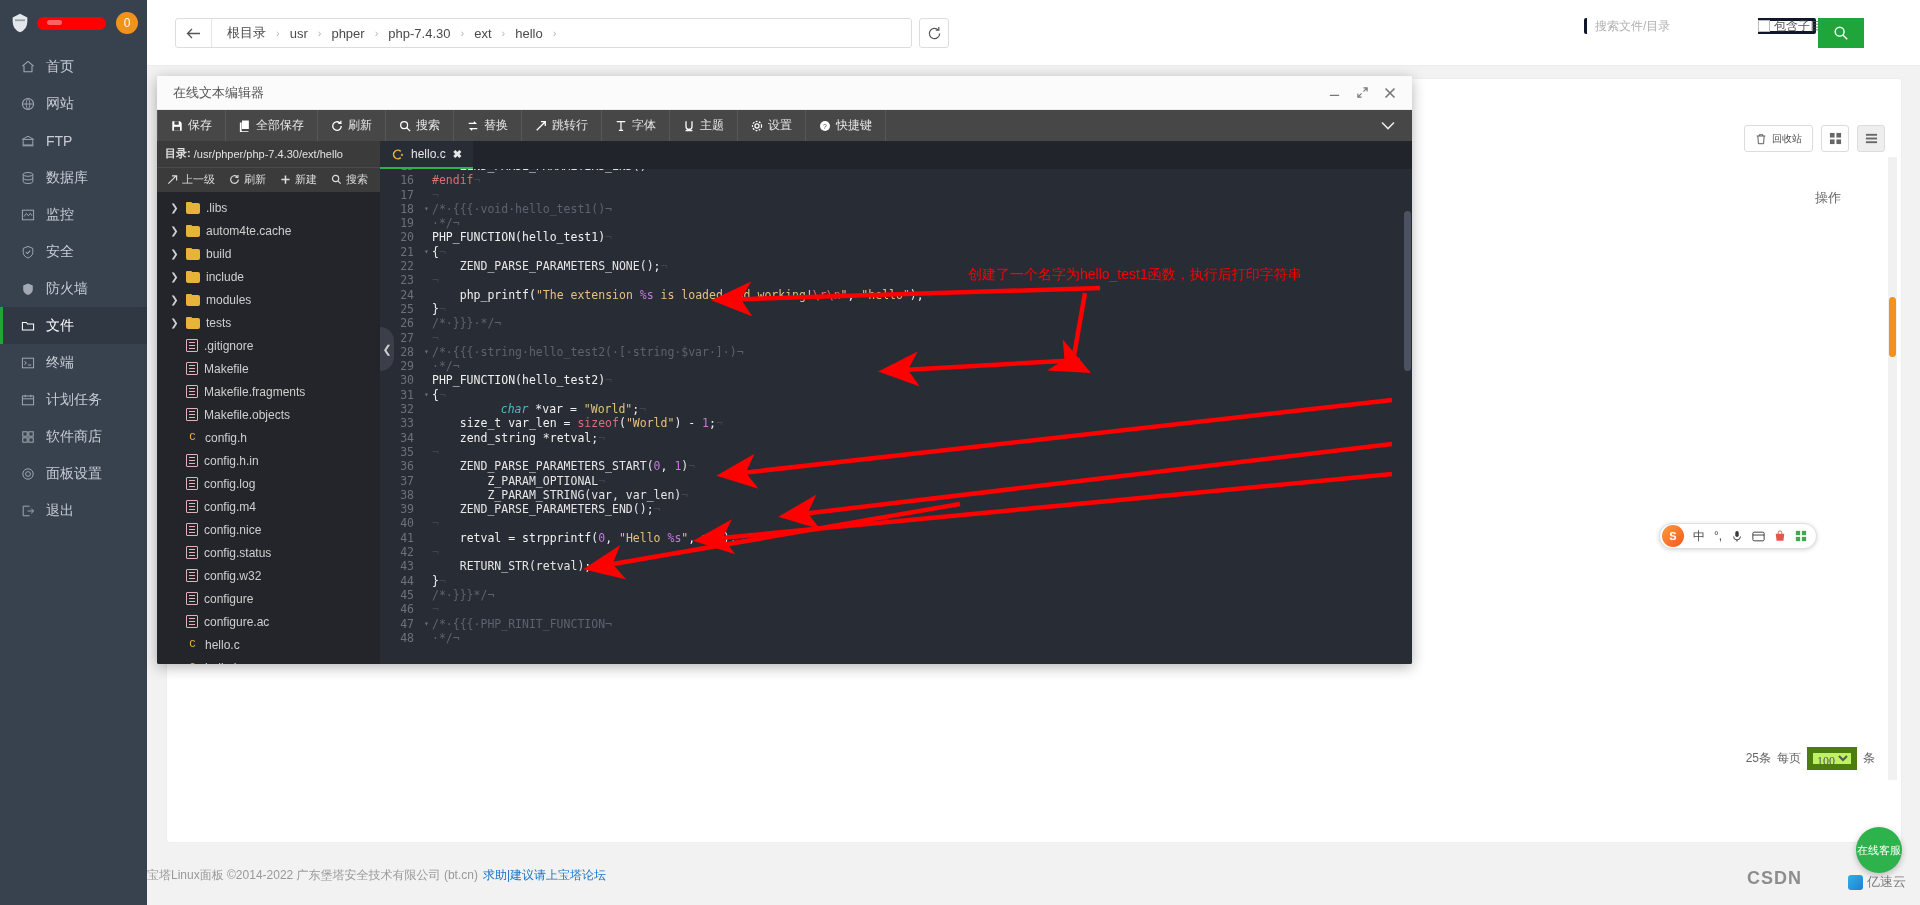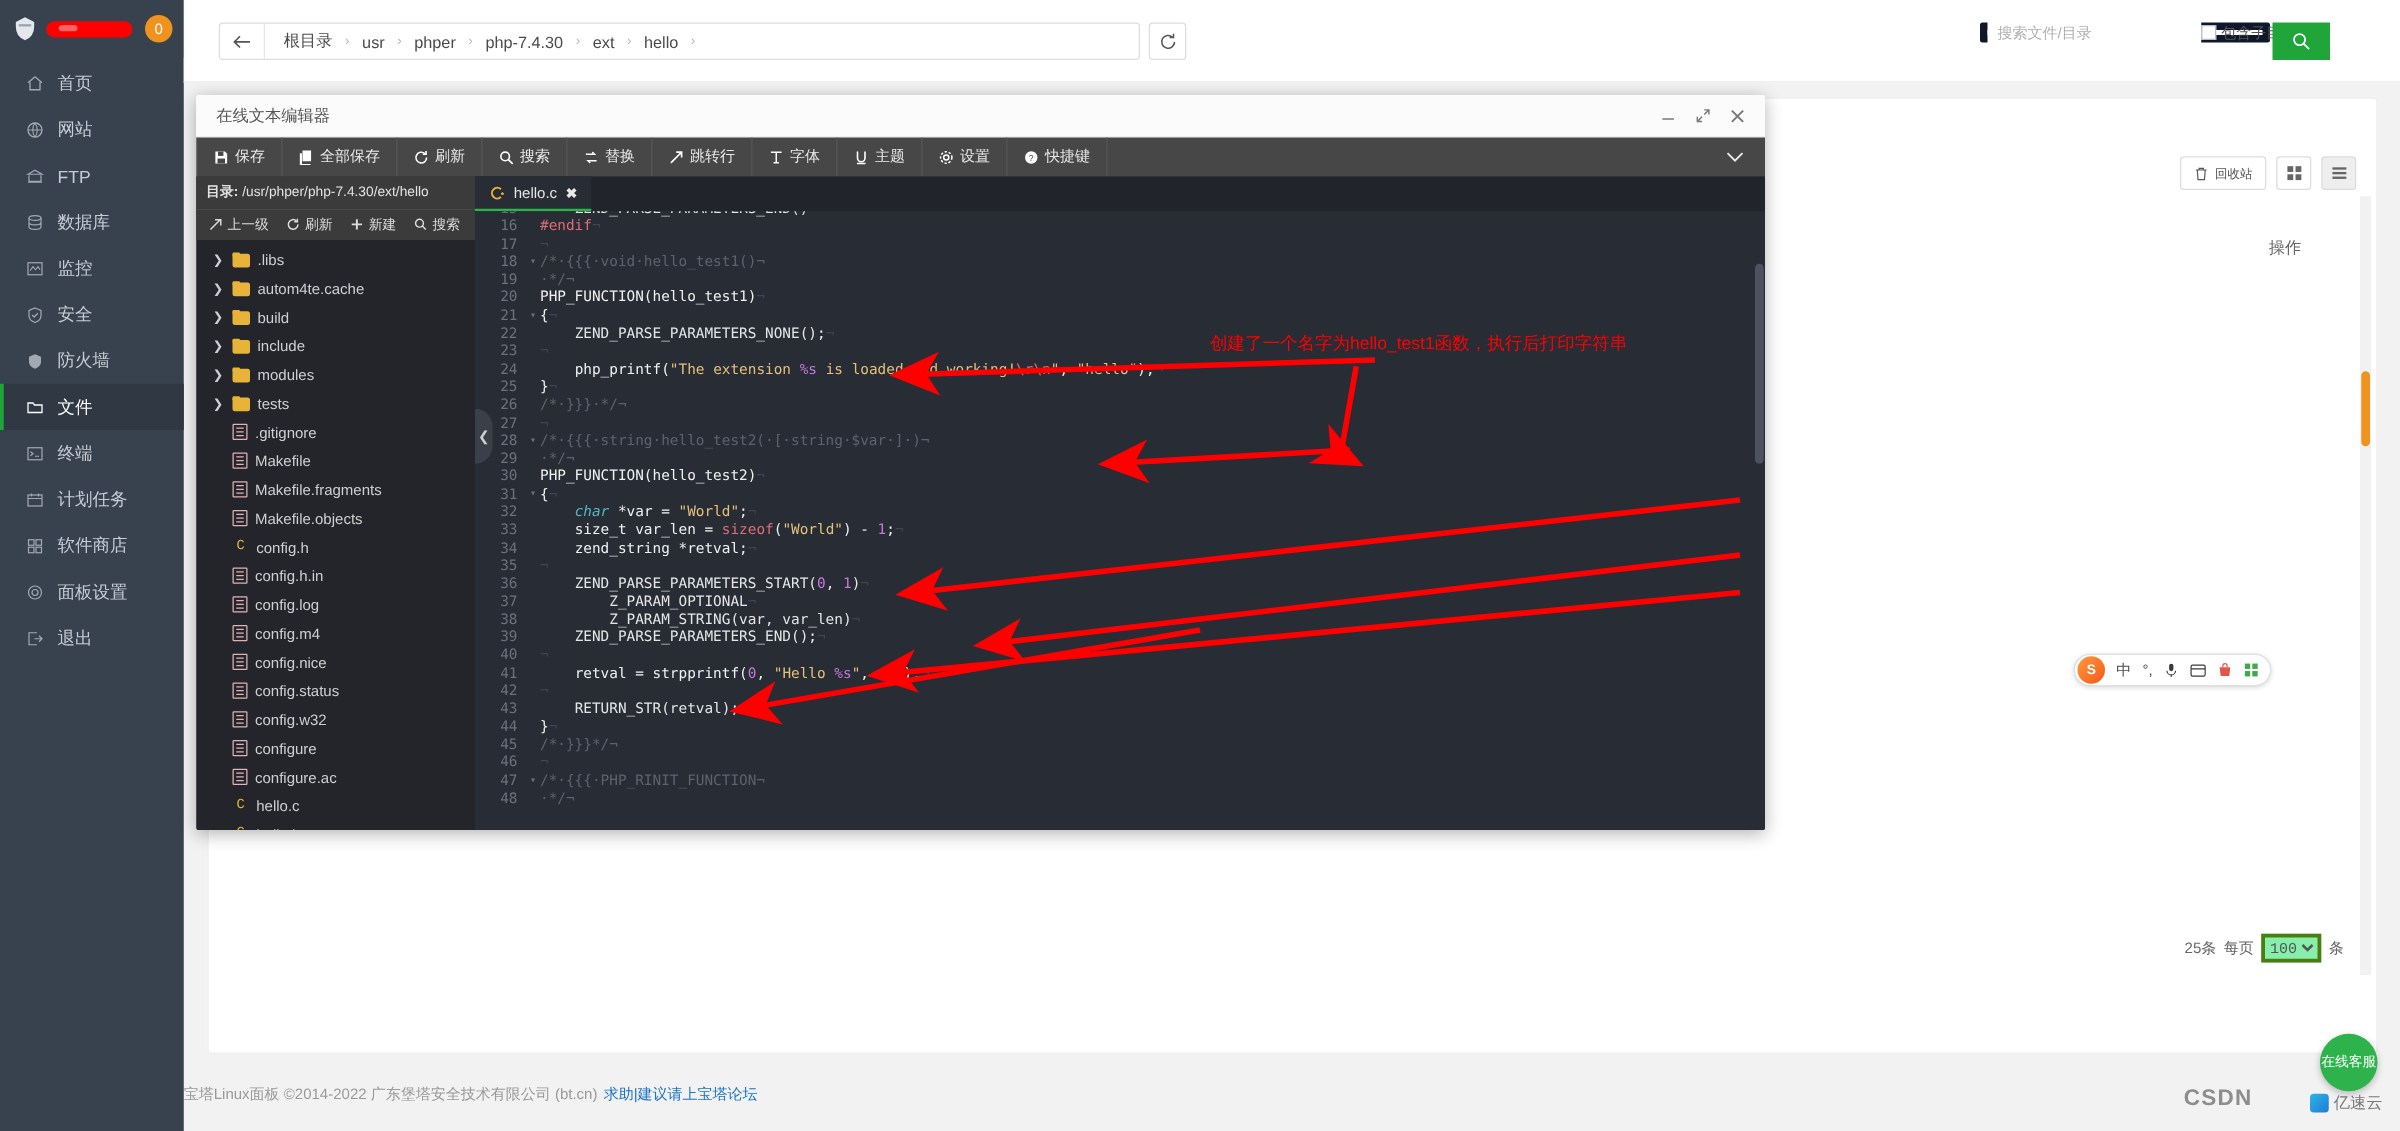--- a/index.html
+++ b/index.html
@@ -68,21 +68,21 @@
   }
   .crumb-sep { font-size: 11px; color: #b6b6b6; padding: 0 3px; }
   .crumb-refresh {
     position: absolute; left: 772px; top: 18px; width: 30px; height: 30px;
     border: 1px solid #ddd; border-radius: 3px; background: #fff;
     display: flex; align-items: center; justify-content: center;
     color: #555; cursor: pointer;
   }
   .searchbox {
     position: absolute; right: 104px; top: 18px; width: 232px; height: 16px;
-    border: 6px solid #0f172a; border-radius: 2px; display: flex;
+    border: 3px solid #0f172a; border-radius: 2px; display: flex;
     align-items: center; background: #fff;
   }
   .searchbox input {
     flex: 1 1 auto; border: 0; outline: 0; height: 26px; padding: 0 8px;
     font-size: 12px; color: #666; font-family: "Liberation Sans", sans-serif;
   }
   .searchbox input::placeholder { color: #b0b0b0; }
   .sub-chk {
     display: flex; align-items: center; gap: 4px; padding-right: 8px;
     font-size: 12px; color: #555; white-space: nowrap; cursor: pointer;
@@ -125,22 +125,22 @@
   }
   .view-btn.active { background: #eeeeee; }
   .col-op {
     position: absolute; right: 60px; top: 110px; font-size: 13px; color: #666;
   }
   .page-meta {
     position: absolute; right: 26px; bottom: 72px; display: flex; align-items: center;
     gap: 6px; font-size: 12px; color: #666;
   }
   .page-meta select {
-    height: 23px; font-size: 12px; border: 3px solid #4d7c0f; background: #86efac;
-    color: #555; font-family: Liberation Mono, monospace;
+    height: 23px; font-size: 12px; border: 6px solid #4d7c0f; background: #bef264;
+    color: #555; font-family: Liberation Serif, serif;
   }
   .pg-scroll {
     position: absolute; right: 4px; top: 78px; bottom: 62px; width: 9px; background: #f1f1f1;
   }
   .pg-scroll i {
     position: absolute; left: 1px; top: 140px; width: 7px; height: 60px;
     background: #f0921e; border-radius: 4px; display: block;
   }
 
   
@@ -281,21 +281,21 @@
   .ln {
     width: 44px; flex: 0 0 44px; text-align: right; padding-right: 10px;
     color: #6b727d; user-select: none;
   }
   .fold { width: 8px; flex: 0 0 8px; color: #6b727d; font-size: 8px; line-height: 14.3px; }
   .ctext { flex: 1 1 auto; color: #abb2bf; }
   .k-str   { color: #e5c07b; }
   .k-num   { color: #c678dd; }
   .k-cmt   { color: #5c6370; }
   .k-pre   { color: #e06c75; }
-  .k-type  { color: #56b6c2; font-style: italic; }
+  .k-type  { color: #56b6c2; font-style: italic; margin-left: 41px; }
   .k-macro { color: #e5e5e5; }
   .k-red   { color: #e06c75; }
   .k-ws    { color: #3e4451; }
   .k-white { color: #f0f0f0; }
 
   .code-vscroll {
     position: absolute; right: 1px; top: 42px; width: 7px; height: 160px;
     background: #4d5261; border-radius: 4px;
   }
   .pane-handle {

